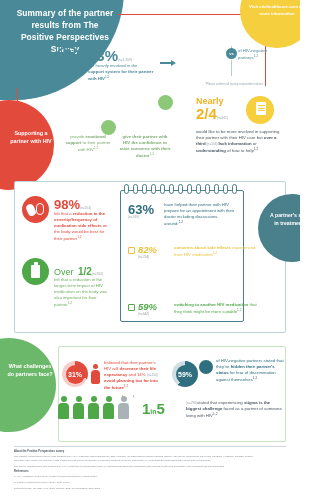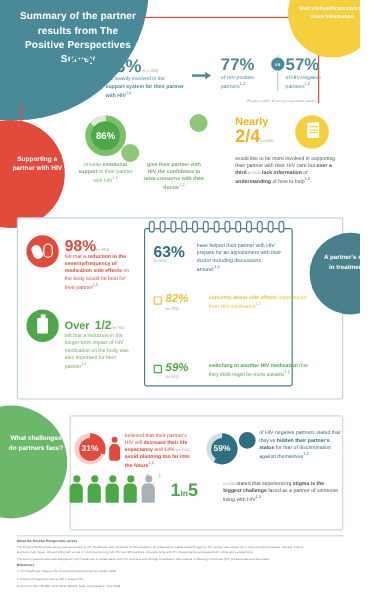--- a/index.html
+++ b/index.html
@@ -120,21 +120,21 @@
   .pill-ic i{position:absolute;width:8px;height:12px;border-radius:4px;background:#ffffff;}
   .pill-ic i.p1{left:5px;top:8px;transform:rotate(-24deg);}
   .pill-ic i.p2{left:14px;top:7px;border:1.5px solid #ffffff;background:transparent;box-sizing:border-box;border-radius:4px;}
   .n38{position:absolute;left:54px;top:198px;color:#e24a3c;font-size:13px;}
   .n38cap{position:absolute;left:54px;top:211px;width:56px;color:#e24a3c;}
 
   .bot-ic{position:absolute;left:22px;top:258px;width:27px;height:27px;border-radius:50%;background:#4fa848;}
   .bot-ic i{position:absolute;left:9px;top:7px;width:9px;height:13px;background:#ffffff;border-radius:1px;}
   .bot-ic b{position:absolute;left:11.5px;top:4px;width:4px;height:3px;background:#ffffff;}
   .over12{position:absolute;left:54px;top:261px;color:#4fa848;}
-  .over12 .w{font-size:9px;font-weight:bold;}
+  .over12 .w{font-size:9px;font-weight:normal;}
   .over12 .f{font-size:10px;font-weight:bold;}
   .over12cap{position:absolute;left:54px;top:277px;width:56px;color:#6fae62;}
 
   
   .pad{position:absolute;left:120px;top:190px;width:122px;height:130px;
      background:#ffffff;border:1px solid #4a7f8c;border-radius:2px;}
   .pad-rings{position:absolute;left:120px;top:184px;width:122px;height:12px;}
   .ring{position:absolute;top:0;width:5px;height:10px;border:1px solid #4a7f8c;border-radius:3px;
      box-sizing:border-box;background:#ffffff;}
   .pad-shadow{position:absolute;left:124px;top:194px;width:122px;height:130px;background:#e7eff1;border-radius:2px;z-index:-1;}
@@ -221,47 +221,36 @@
   </div>
   <div class="r1-cap cap">
     <span>are heavily involved in the </span><span class="b">support system for their partner with HIV</span><span class="sup">1,2</span>
   </div>
 
   <div class="arrow">
       <i></i>
       <b></b>
     </div>
 
-  <div class="r1-b p77">
-    <div class="big">77%</div>
-    <div class="cap">
-      <span>of HIV-positive</span><br><span>partners</span><span class="sup">1,2</span>
-    </div>
-  </div>
   <div class="vsline" style="top:46px;height:10px;"></div>
   <div class="vsdot">
       <span>vs</span>
     </div>
   <div class="vsline" style="top:60px;height:16px;"></div>
   <div class="r1-b p57">
-    <div class="big">57%</div>
     <div class="cap">
       <span>of HIV-negative</span><br><span>partners</span><span class="sup">1,2</span>
     </div>
   </div>
   <div class="fnote">*Please confirm all survey respondent values</div>
 
   <div class="red-connector"></div>
   <div class="red-blob"></div>
   <div class="red-blob-txt">Supporting a partner with HIV</div>
 
-  <div class="donut d86">
-    <div class="hole"></div>
-    <div class="lbl" style="font-size:8px;">86%</div>
-  </div>
   <div class="dsmall a"></div>
   <div class="dcap a cap">
     <span>provide </span><span class="b">emotional support</span><span> to their partner with HIV</span><span class="sup">1,2</span>
   </div>
 
   <div class="dsmall b"></div>
   <div class="dcap b cap">
     <span>give their partner with HIV the </span><span class="b">confidence to raise concerns</span><span> with their doctor</span><span class="sup">1,2</span>
   </div>
 

